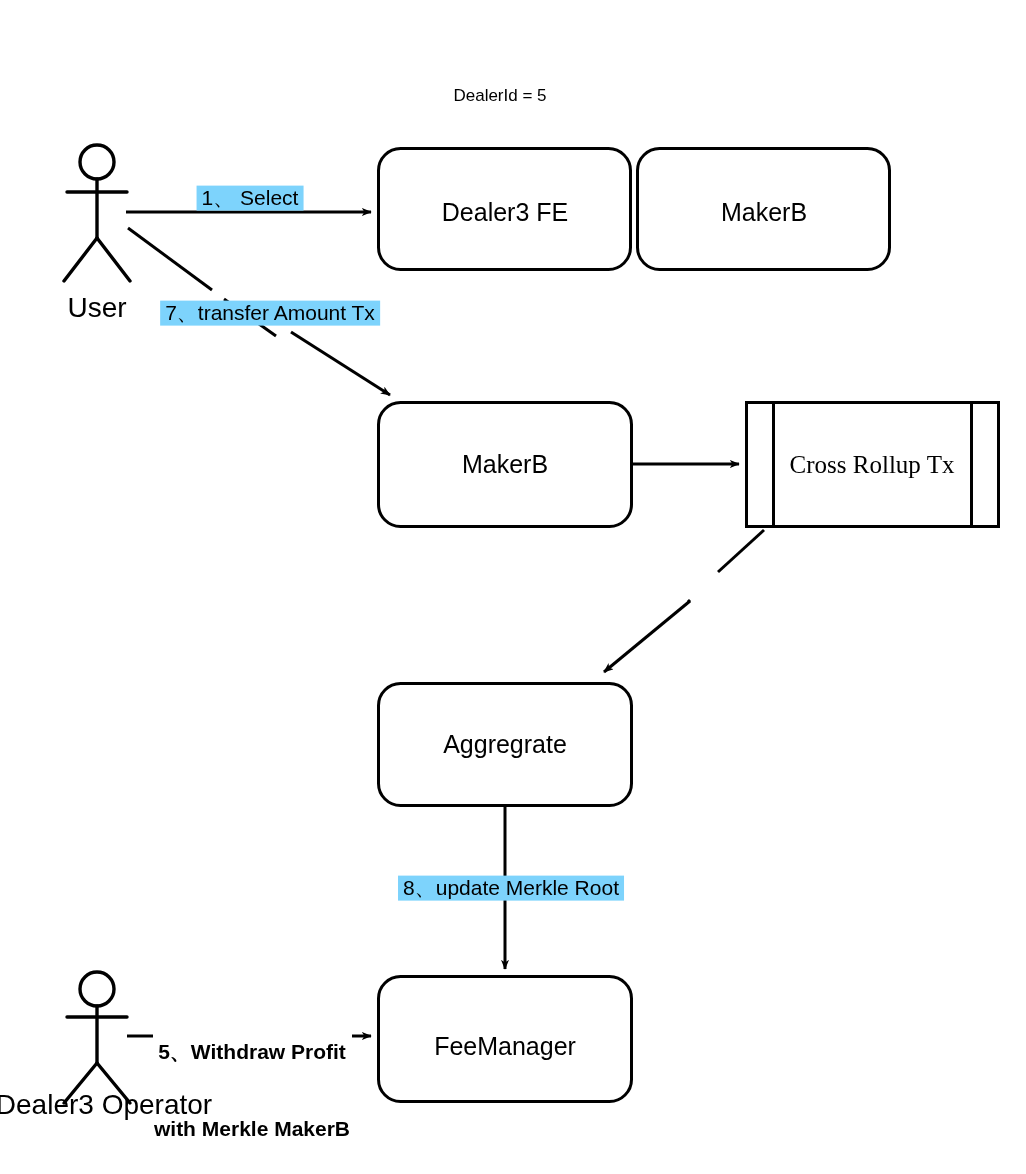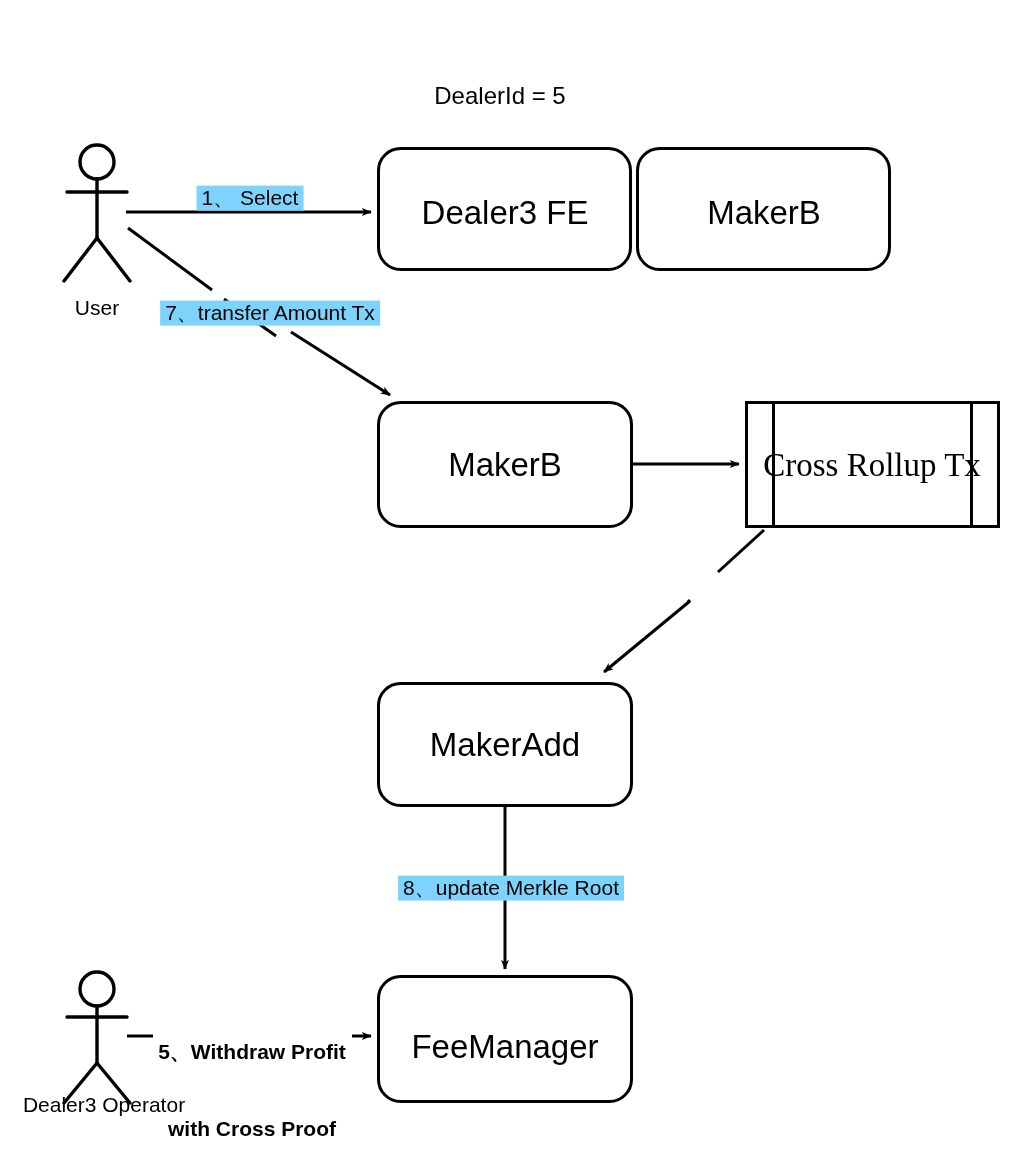--- a/index.html
+++ b/index.html
@@ -34,36 +34,36 @@
   .annotation-label {
     position: absolute;
     font-family: "Liberation Sans", sans-serif;
     color: #000000;
     white-space: pre;
     line-height: 1.18;
     text-align: center;
     pointer-events: none;
   }
   .node-label {
-    font-size: 33px;
+    font-size: 25px;
     transform: translate(-50%, -50%);
   }
   .annotation-label {
-    font-size: 24px;
+    font-size: 17px;
     transform: translate(-50%, -50%);
   }
   .edge-label {
     font-size: 21px;
     transform: translate(-50%, -50%);
   }
   .edge-label.multiline {
     line-height: 1.22;
   }
   .actor-label {
-    font-size: 21px;
+    font-size: 28px;
     transform: translate(-50%, -50%);
   }
   .label-bg {
     background: #7dd3fc;
     padding: 0 5px;
   }
 </style>
 </head>
 <body>
 
@@ -152,33 +152,33 @@
 
 
   <div class="node-label" style="left:505px; top:213px;">Dealer3 FE</div>
 
   <div class="node-label" style="left:764px; top:213px;">MakerB</div>
 
   <div class="node-label" style="left:505px; top:465px;">MakerB</div>
 
   <div class="node-label" style="left:872px; top:465px;font-family:Liberation Serif, serif;">Cross Rollup Tx</div>
 
-  <div class="node-label" style="left:505px; top:745px;">MakerAdd</div>
+  <div class="node-label" style="left:505px; top:745px;">Aggregrate</div>
 
   <div class="node-label" style="left:505px; top:1047px;">FeeManager</div>
 
   <div class="actor-label" style="left:97px; top:308px;">User</div>
 
   <div class="actor-label" style="left:104px; top:1105px;text-align:center;">Dealer3 Operator</div>
 
   <div class="edge-label label-bg" style="left:250px; top:198px;">1、 Select</div>
 
   <div class="edge-label label-bg" style="left:270px; top:313px;">7、transfer Amount Tx</div>
 
 
   <div class="edge-label label-bg" style="left:511px; top:888px;">8、update Merkle Root</div>
 
   <div class="edge-label multiline" style="left:252px; top:1090px;font-weight:bold;">
     <div>5、Withdraw Profit</div>
-    <div>with Cross Proof</div>
+    <div>with Merkle MakerB</div>
   </div>
 
 </div>
 
 </body></html>

